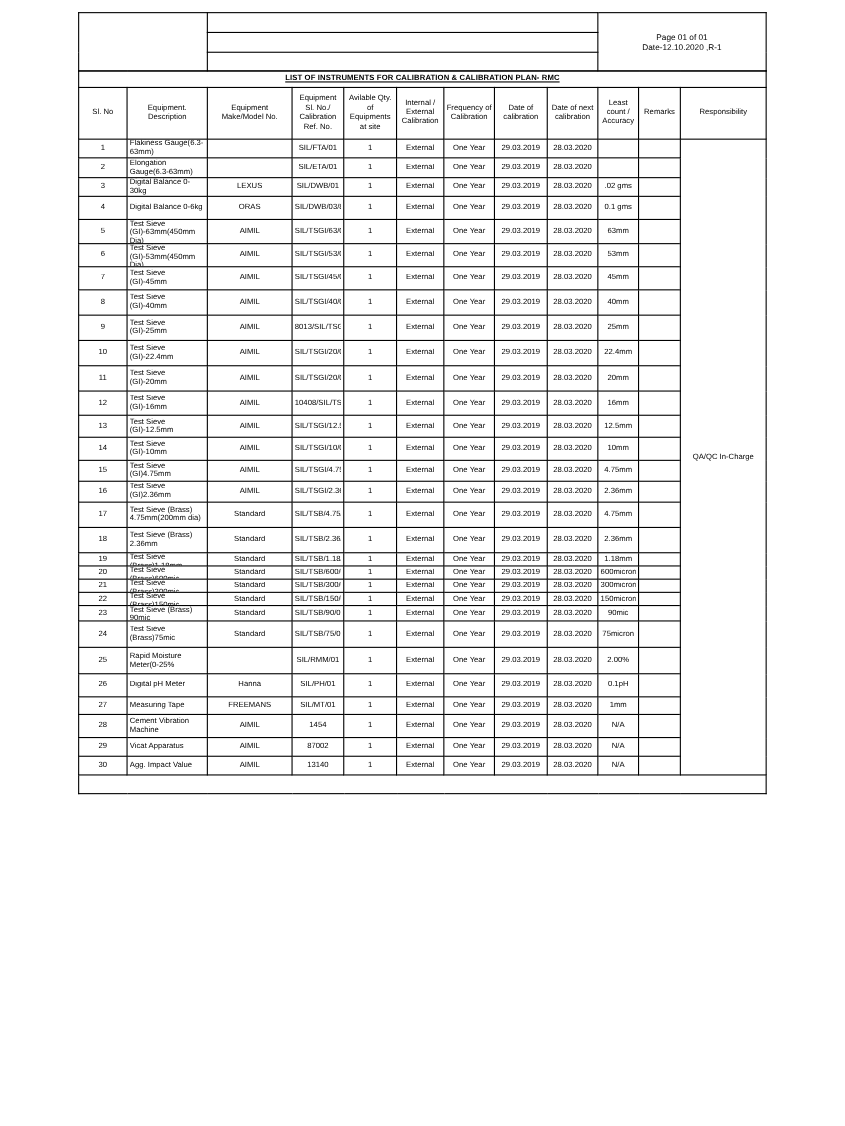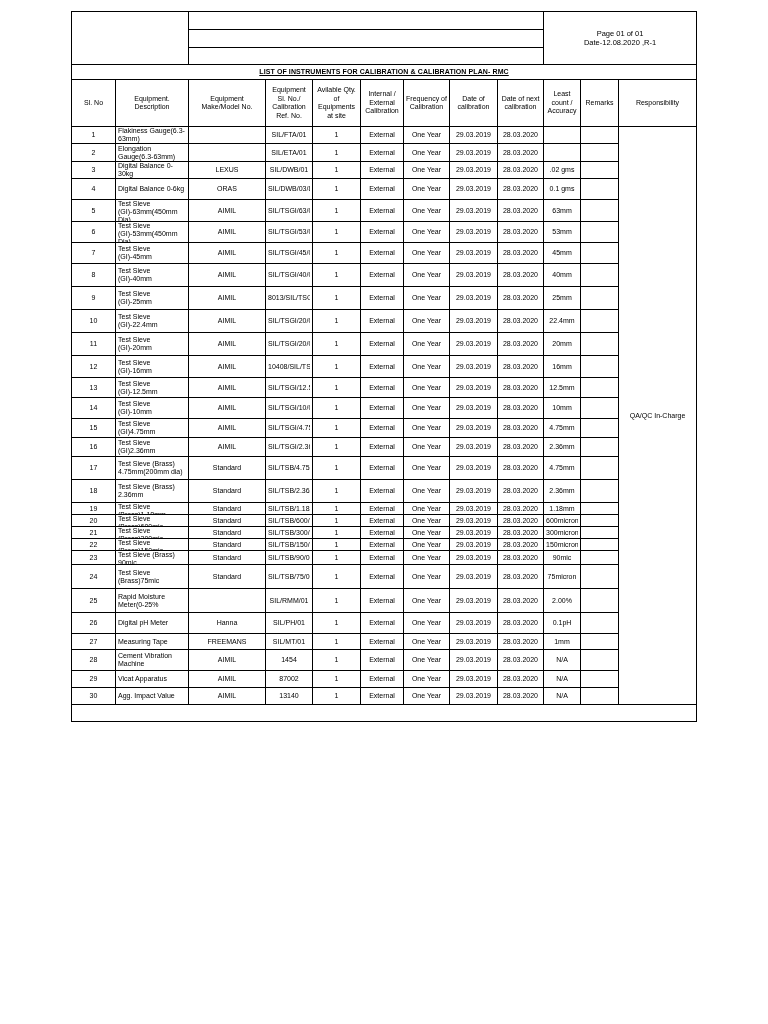--- a/index.html
+++ b/index.html
@@ -24,21 +24,21 @@
       <col style="width:117px">
         <col style="width:355px">
         <col style="width:153px">
     </colgroup>
     <tbody>
         <tr style="height:18px">
       <td rowspan="3"></td>
       <td></td>
       <td rowspan="3" class="page-info">
         <div>Page 01 of 01</div>
-        <div>Date-12.08.2020 ,R-1</div>
+        <div>Date-12.10.2020 ,R-1</div>
       </td>
     </tr>
     <tr style="height:18px">
       <td></td>
     </tr>
     <tr style="height:17px">
       <td></td>
     </tr>
   </tbody>
     </table>

